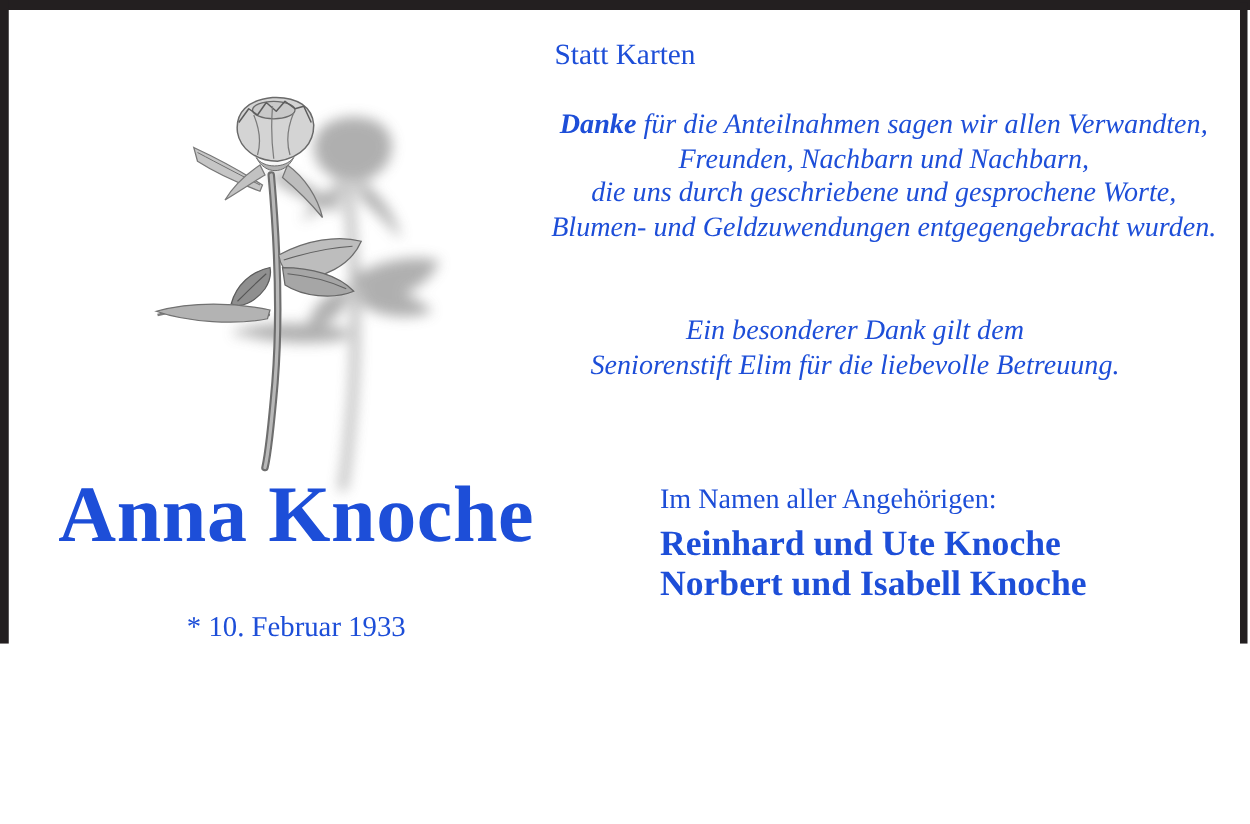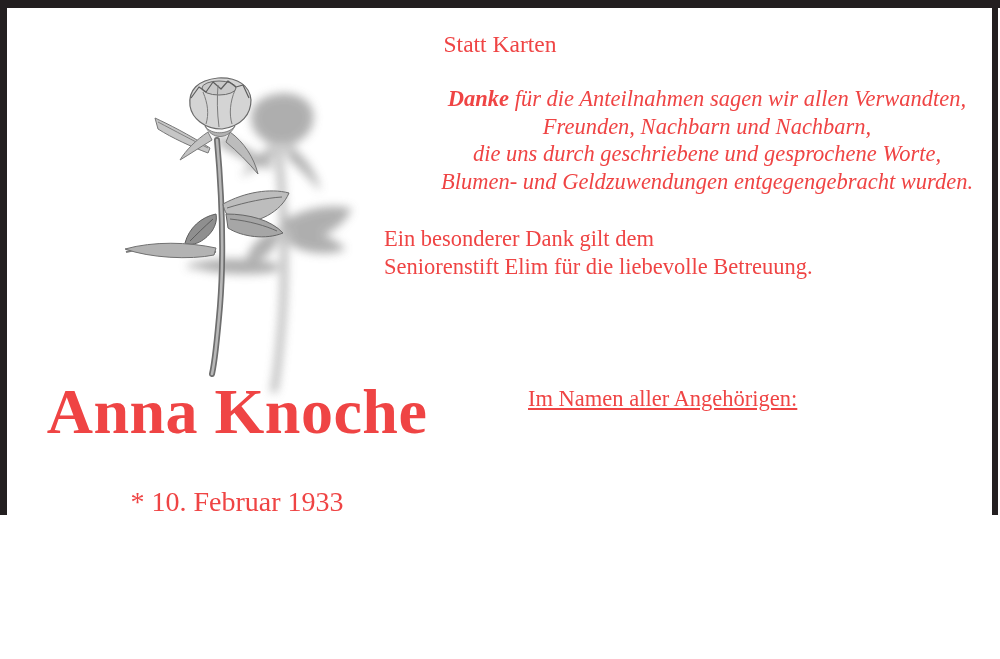--- a/index.html
+++ b/index.html
@@ -3,59 +3,58 @@
 <meta charset="utf-8">
 <style>
   html, body { margin: 0; padding: 0; background: #ffffff; }
   .page {
     position: relative;
     width: 1000px;
     height: 515px;
     background: #ffffff;
     overflow: hidden;
     font-family: "Liberation Serif", "DejaVu Serif", serif;
-    color: #ef4444;
+    color: #1d4ed8;
   }
   
   .bar { position: absolute; background: #231f20; }
   .bar-top    { left: 0;   top: 0;   width: 1000px; height: 8px; }
   .bar-left   { left: 0;   top: 0;   width: 7px;    height: 659px; }
   .bar-bottom { left: 0;   top: 651px; width: 998px; height: 8px; }
   .bar-right  { left: 992px; top: 2px; width: 6px;  height: 656px; }
 
   .statt-karten {
     position: absolute; left: 0; top: 31px; width: 1000px;
     text-align: center; font-size: 23.5px;
   }
   .thanks-block {
     position: absolute; left: 407px; top: 85px; width: 600px;
     text-align: center; font-style: italic; font-size: 22.5px; line-height: 27.5px;
   }
   .thanks-block .lead { font-weight: bold; }
   .special-thanks {
-    position: absolute; left: 384px; top: 225px; width: 600px;
-    font-size: 22.5px; line-height: 27.5px;
+    position: absolute; left: 384px; top: 250px; width: 600px;
+    text-align: center; font-style: italic; font-size: 22.5px; line-height: 27.5px;
   }
   .deceased-name {
     position: absolute; left: 37px; top: 381px; width: 400px;
     text-align: center; font-size: 64px; font-weight: bold; line-height: 62px;
     letter-spacing: 0.5px; white-space: nowrap;
   }
   .maiden-name {
     position: absolute; left: 37px; top: 451px; width: 400px;
     text-align: center; font-size: 22.5px;
   }
   .life-dates {
     position: absolute; left: 37px; top: 488px; width: 400px;
-    text-align: center; font-size: 28px; line-height: 28.5px;
+    text-align: center; font-size: 23px; line-height: 28.5px;
   }
   .mourners-intro {
     position: absolute; left: 528px; top: 386px;
     font-size: 22.5px;
-    text-decoration: underline;
   }
   .mourners-names {
     position: absolute; left: 528px; top: 420px;
     font-size: 28.5px; font-weight: bold; line-height: 32px;
   }
   .footer-line {
     position: absolute; left: 0; top: 604px; width: 980px;
     text-align: center; font-size: 22px;
   }
   .rose-wrap { position: absolute; left: 70px; top: 56px; width: 300px; height: 345px; }
@@ -127,15 +126,19 @@
     <div>Ein besonderer Dank gilt dem</div>
     <div>Seniorenstift Elim für die liebevolle Betreuung.</div>
   </div>
 
   <div class="deceased-name">Anna Knoche</div>
   <div class="life-dates">
     <div>* 10. Februar 1933</div>
   </div>
 
   <div class="mourners-intro">Im Namen aller Angehörigen:</div>
+  <div class="mourners-names">
+    <div>Reinhard und Ute Knoche</div>
+    <div>Norbert und Isabell Knoche</div>
+  </div>
 
 
 </div>
 
 </body></html>

